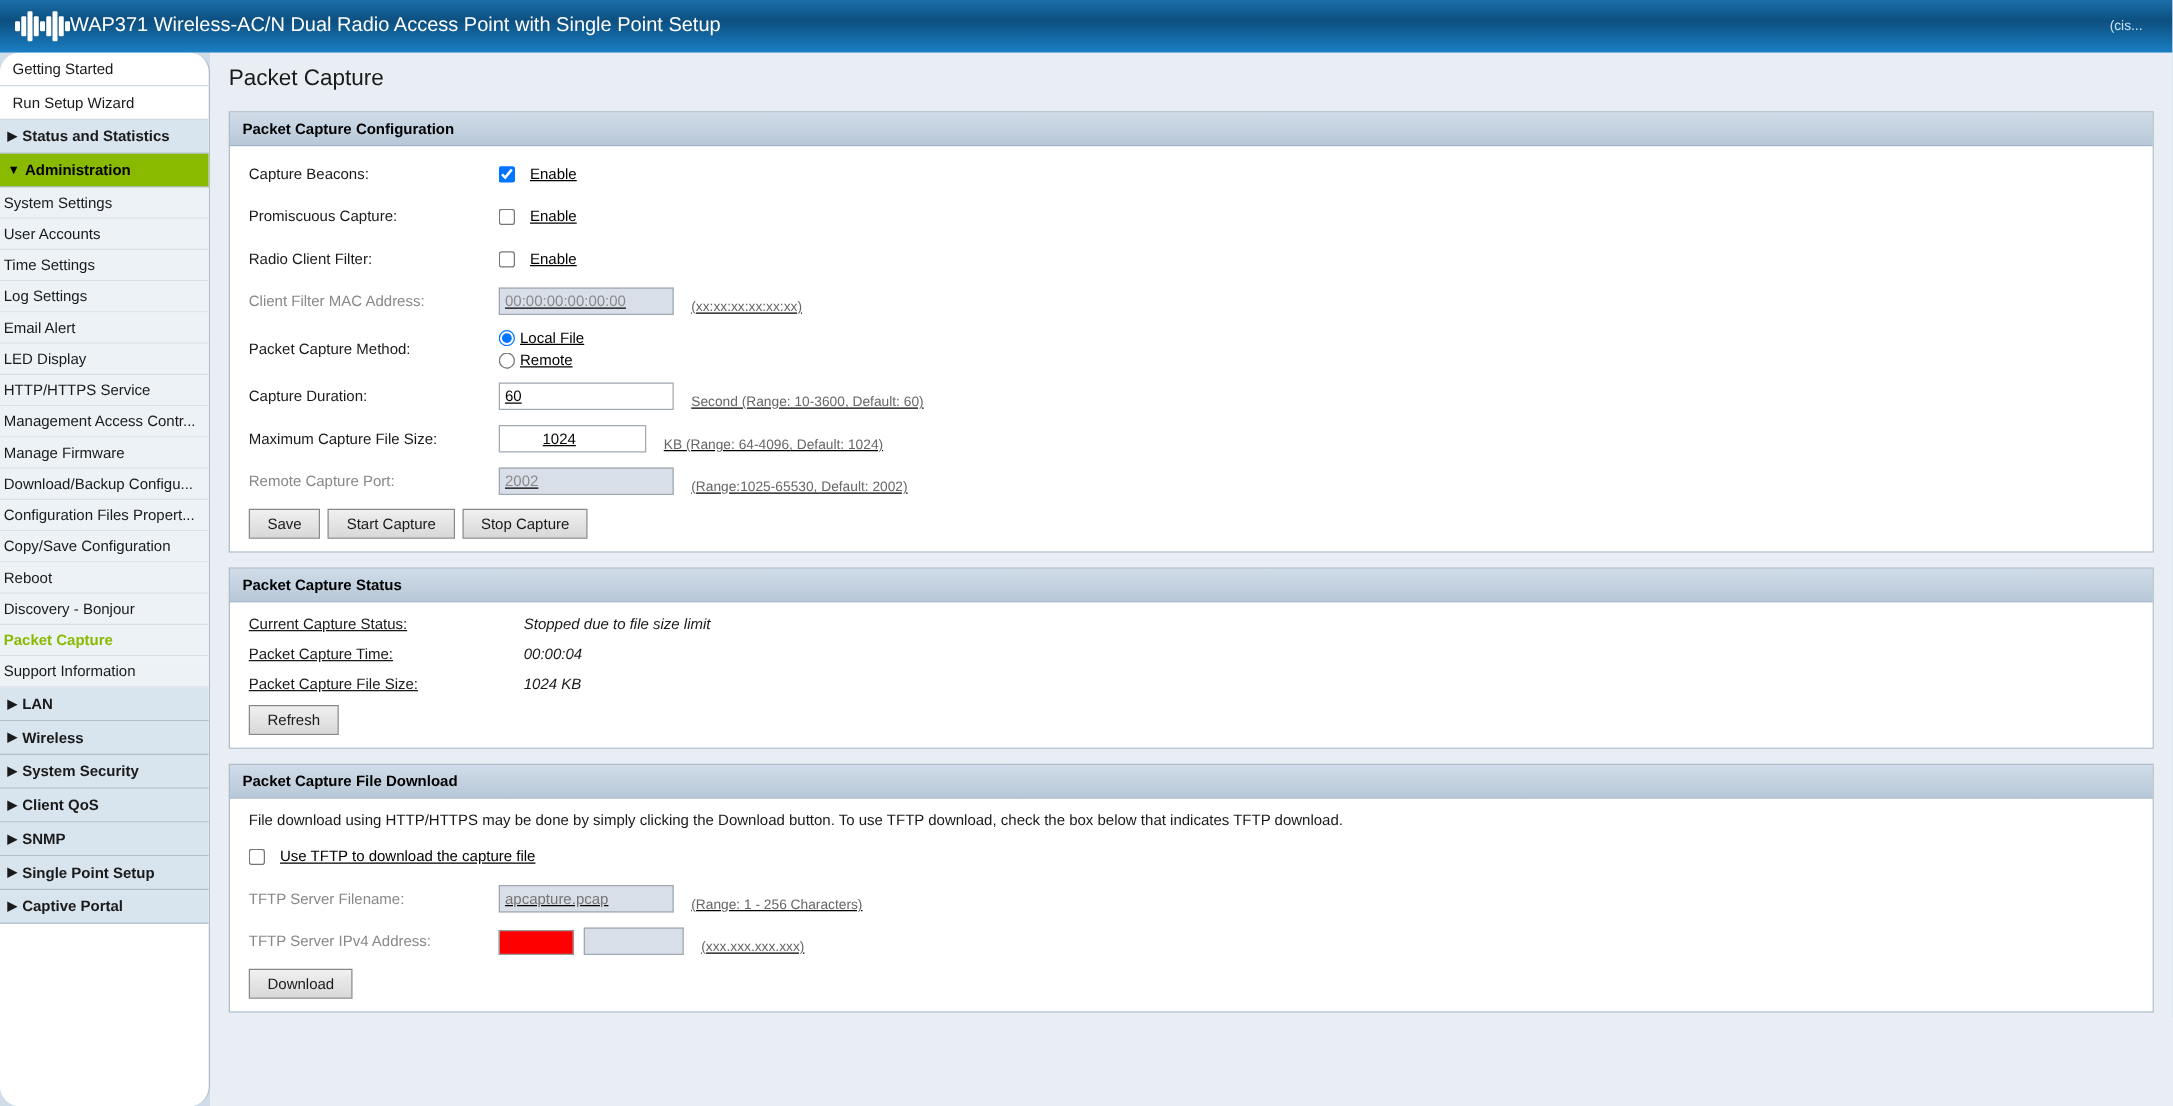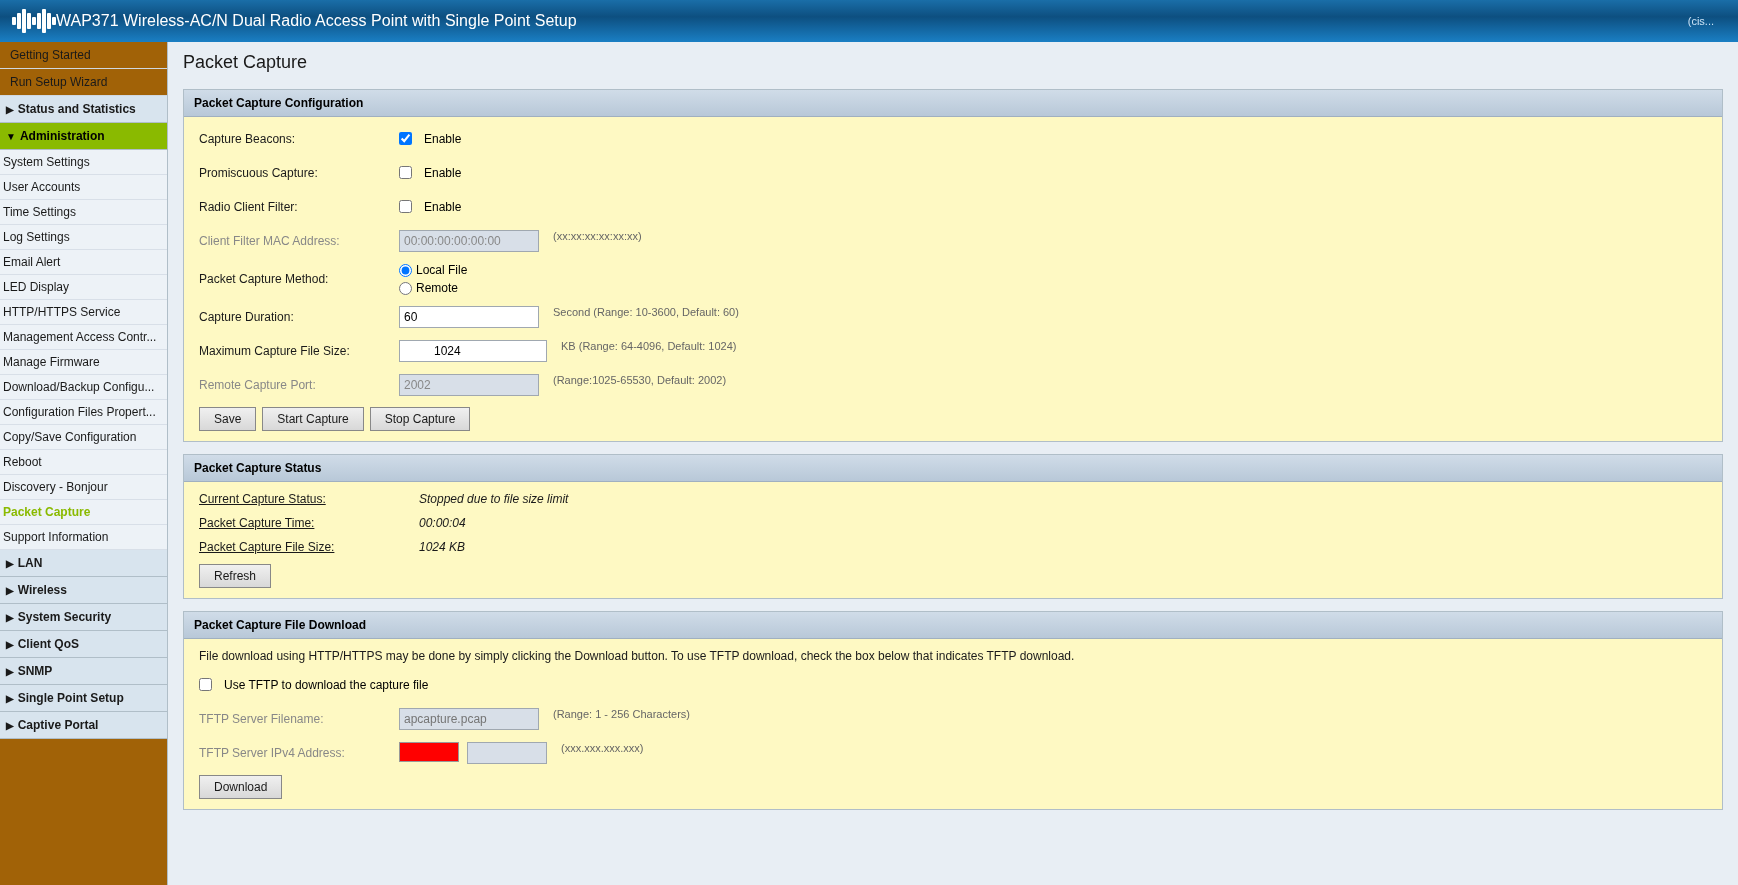--- a/index.html
+++ b/index.html
@@ -38,24 +38,25 @@
 
     
     #layout {
       display: flex;
       height: calc(885px - 42px);
     }
 
     
     #sidebar {
       width: 168px;
-      background: #a16207;
+      background: #ffffff;
       border-right: 1px solid #b0bec8;
       flex-shrink: 0;
       overflow-y: auto;
+      border-radius: 16px;
     }
 
     .nav-item {
       display: block;
       padding: 6px 10px;
       color: #1a1a1a;
       cursor: pointer;
       border-bottom: 1px solid #d0d8e0;
       text-decoration: none;
       font-size: 12px;
@@ -119,21 +120,21 @@
     .section-header {
       background: linear-gradient(to bottom, #d0dce8, #b8c8d8);
       padding: 6px 10px;
       font-weight: bold;
       font-size: 12px;
       border-bottom: 1px solid #a0b0c0;
     }
 
     .section-body {
       padding: 10px 15px;
-      background: #fef9c3;
+      background: #ffffff;
     }
 
     .form-row {
       display: flex;
       align-items: center;
       margin-bottom: 10px;
       min-height: 24px;
     }
 
     .form-label {
@@ -142,22 +143,23 @@
       color: #1a1a1a;
       font-size: 12px;
     }
 
     .form-label.disabled {
       color: #888;
     }
 
     .form-control {
       display: flex;
-      align-items: flex-start;
+      align-items: flex-end;
       gap: 8px;
+      text-decoration: underline;
     }
 
     .form-hint {
       color: #666;
       font-size: 11px;
       margin-left: 6px;
     }
 
     input[type="text"], input[type="number"] {
       border: 1px solid #a0a8b0;
@@ -401,21 +403,21 @@
           <div class="form-label">Capture Duration:</div>
           <div class="form-control">
             <input type="text" style="width: 140px;" value="60">
             <span class="form-hint">Second (Range: 10-3600, Default: 60)</span>
           </div>
         </div>
 
         <div class="form-row">
           <div class="form-label">Maximum Capture File Size:</div>
           <div class="form-control">
-            <input type="text" style="width: 148px; padding-left: 34px;" value="1024">
+            <input type="text" style="width: 118px; padding-left: 34px;" value="1024">
             <span class="form-hint">KB (Range: 64-4096, Default: 1024)</span>
           </div>
         </div>
 
         <div class="form-row">
           <div class="form-label disabled">Remote Capture Port:</div>
           <div class="form-control">
             <input type="text" class="disabled-input" style="width: 140px;" value="2002" disabled="">
             <span class="form-hint">(Range:1025-65530, Default: 2002)</span>
           </div>

